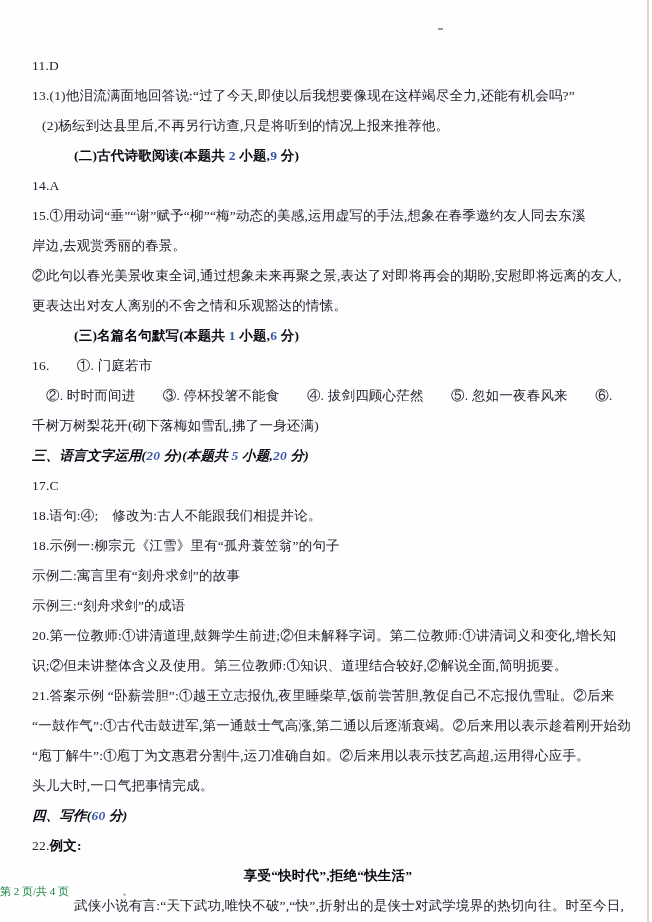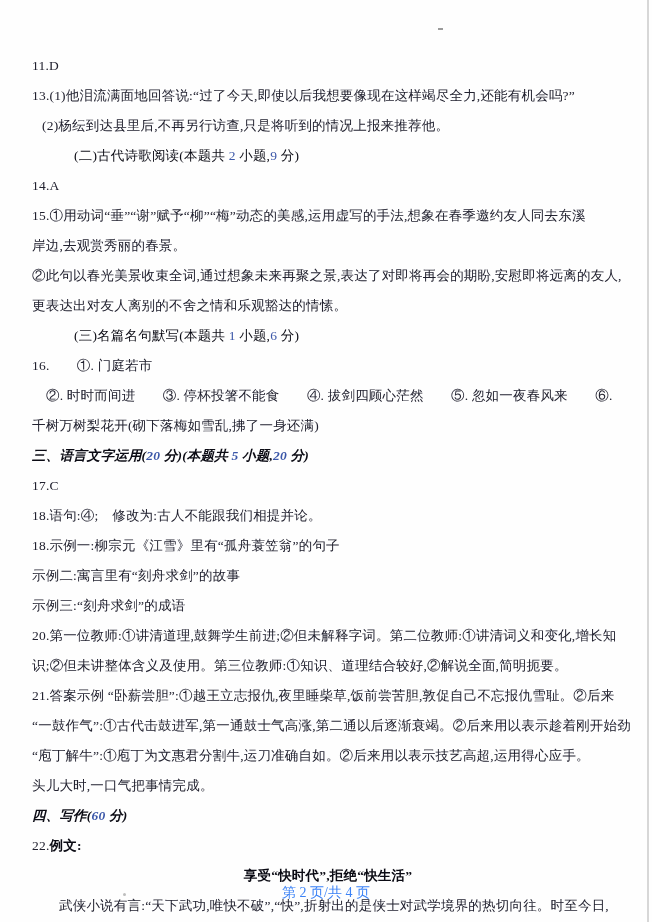--- a/index.html
+++ b/index.html
@@ -3,29 +3,29 @@
 <meta charset="utf-8">
 <style>
   html,body{margin:0;padding:0;}
   body{
     width:652px;height:922px;background:#ffffff;overflow:hidden;position:relative;
     font-family:"Liberation Serif","DejaVu Serif",serif;color:#21212f;
   }
   .page{position:absolute;inset:0;background:#fefefe;}
   .content{padding:49px 24px 0 28px;}
   p.ln{margin:4px;height:26px;line-height:26px;font-size:13.5px;white-space:nowrap;letter-spacing:.2px;}
-  .h2{font-weight:normal;font-size:15.5px;padding-left:42px;color:#0b0b14;}
+  .h2{font-weight:bold;font-size:15.5px;padding-left:42px;color:#0b0b14;}
   .h1{font-weight:bold;font-size:16.5px;color:#0b0b14;font-style:italic;}
   .num{color:#3a56a8;}
   .indent-sm{padding-left:10px;}
   .indent-16{padding-left:14px;}
-  .indent-2em{padding-left:27px;}
+  .indent-2em{padding-left:27px;text-align:right;}
   .t-center{text-align:center;font-weight:bold;font-size:15px;color:#0b0b14;}
   .bold-part{font-weight:bold;color:#0b0b14;}
-  .footer{position:absolute;left:0;right:0;top:884px;text-align:center;font-size:14px;color:#3b82f6;}
+  .footer{position:absolute;left:0;right:0;top:884px;font-size:11px;color:#15803d;}
   .speck-top{position:absolute;left:438px;top:28px;width:5px;height:2px;background:#9b9b9b;}
   .speck-bottom{position:absolute;left:123px;top:893px;width:3px;height:3px;background:#bdbdbd;border-radius:50%;}
   .edge-right{position:absolute;top:0;bottom:0;left:647px;width:2px;background:#d7d7d7;}
 </style>
 </head>
 <body>
 
 <div class="page">
   <div class="speck-top"></div>
   <div class="content">

